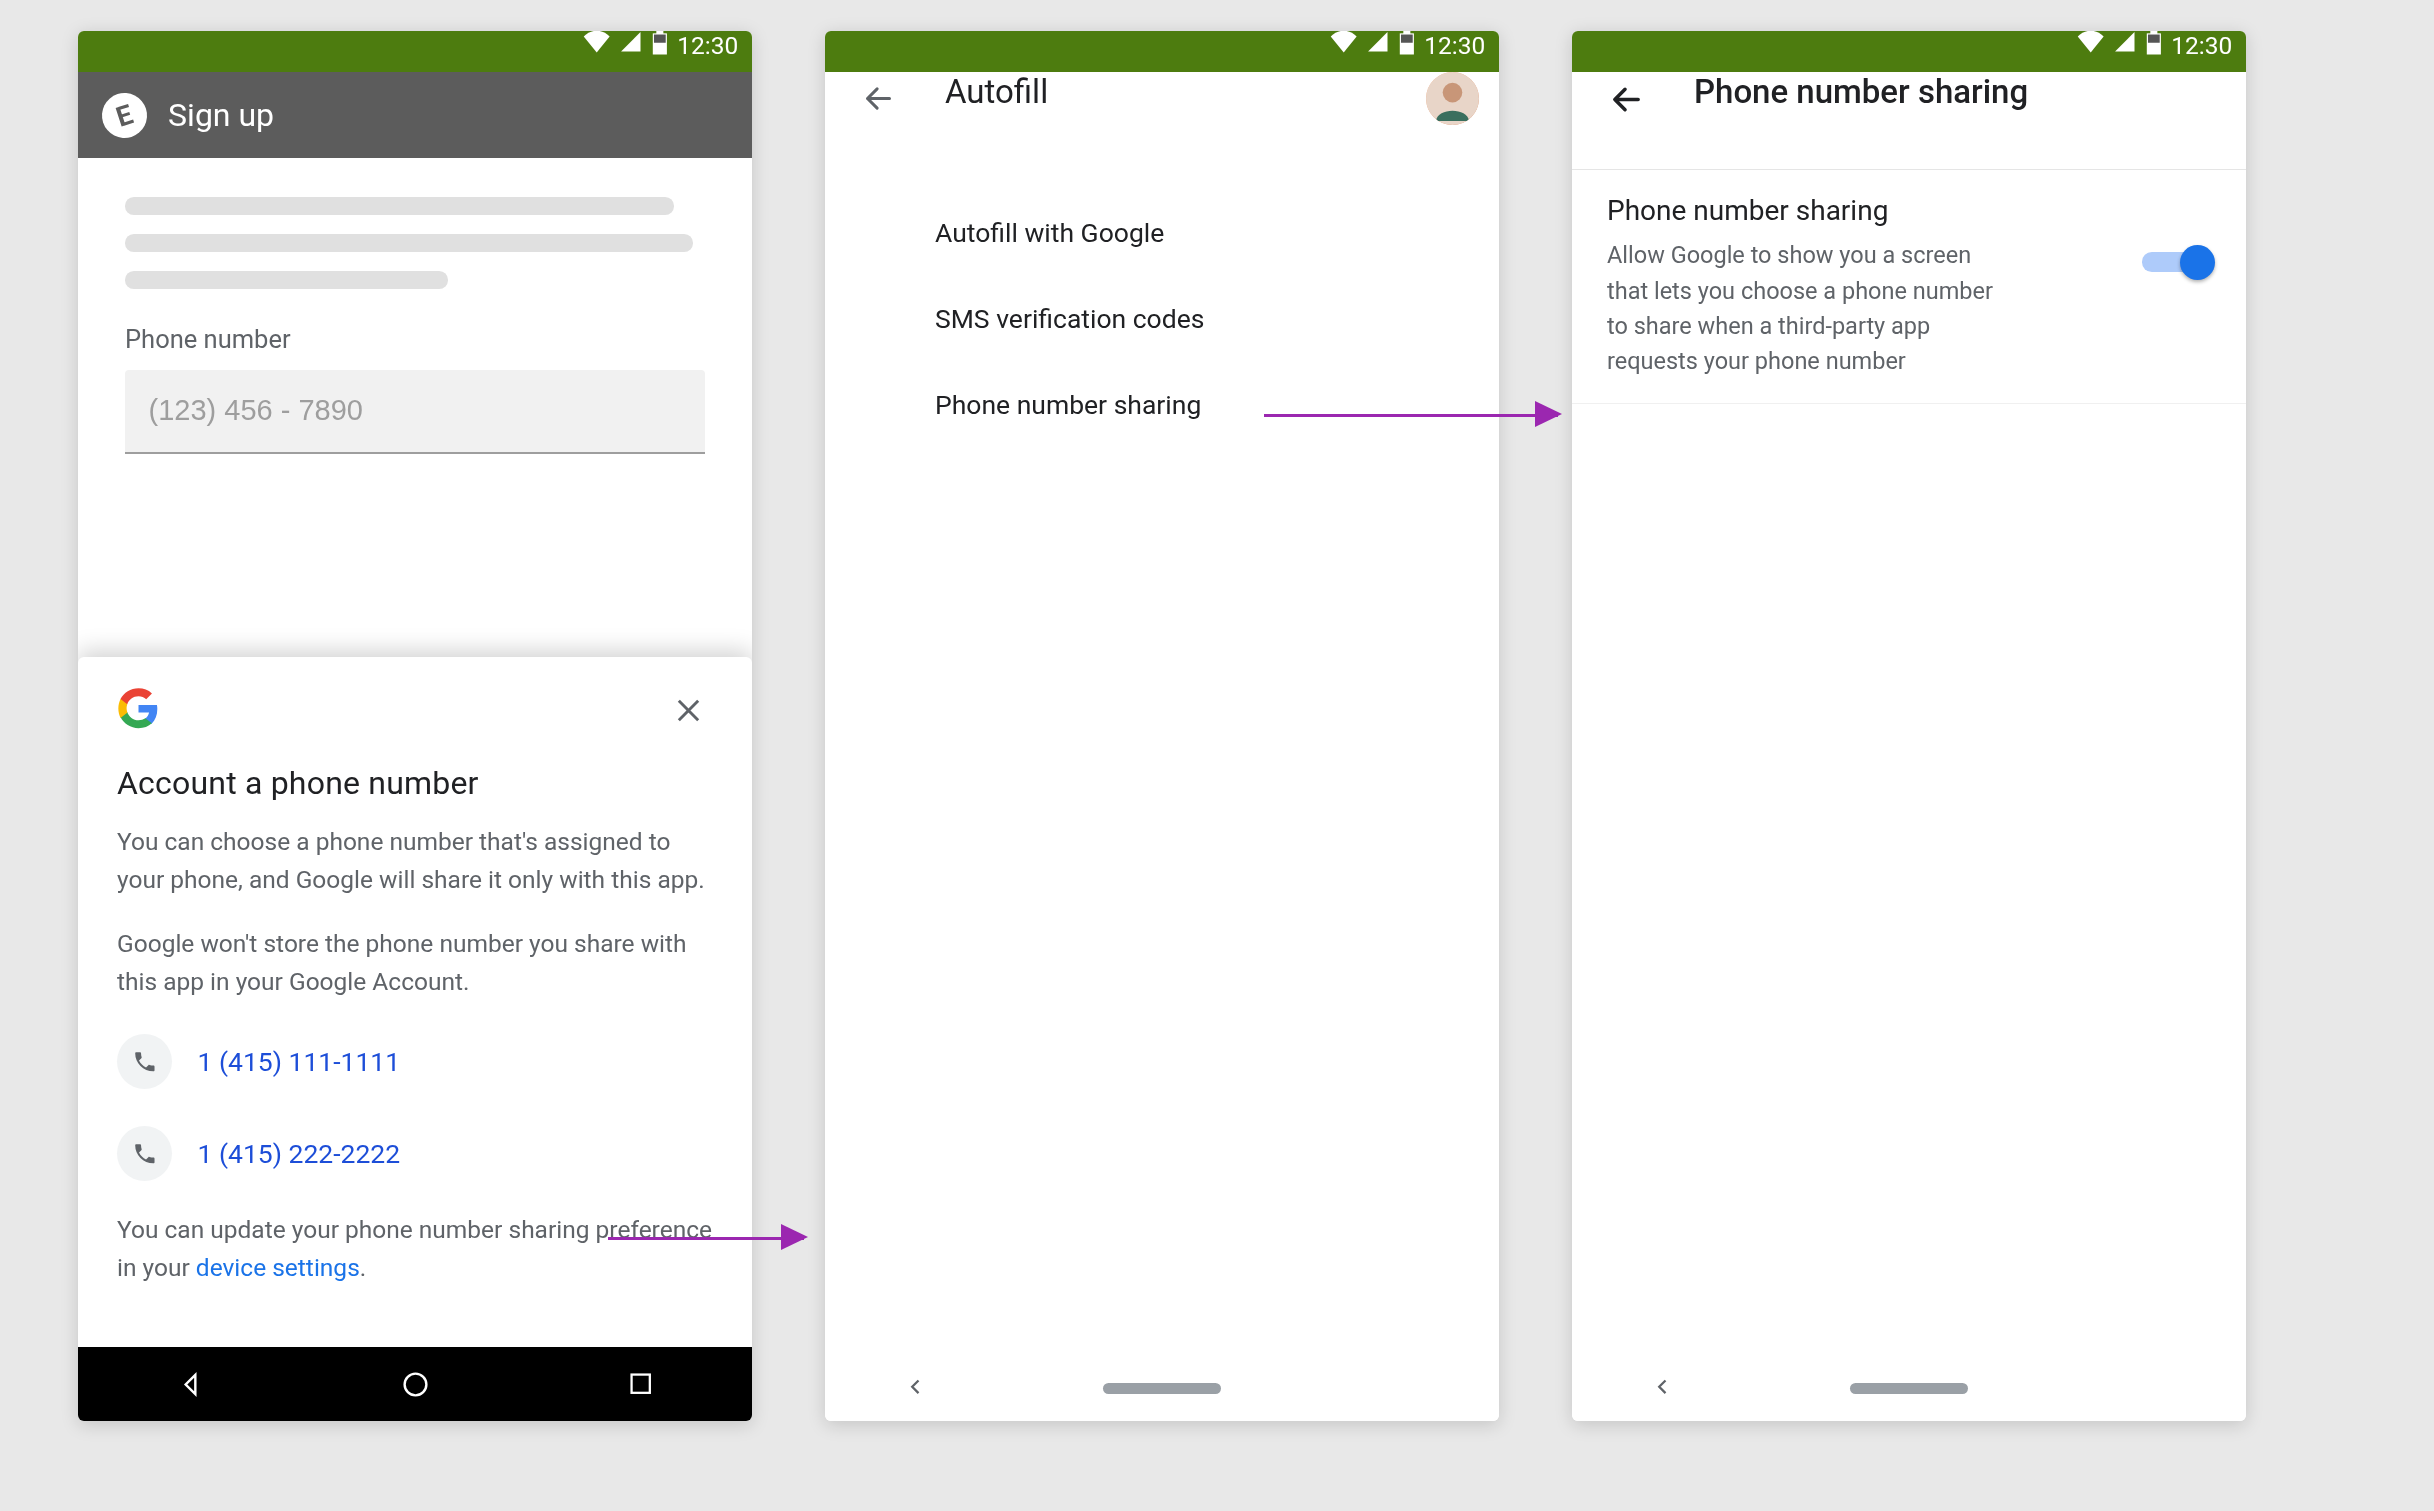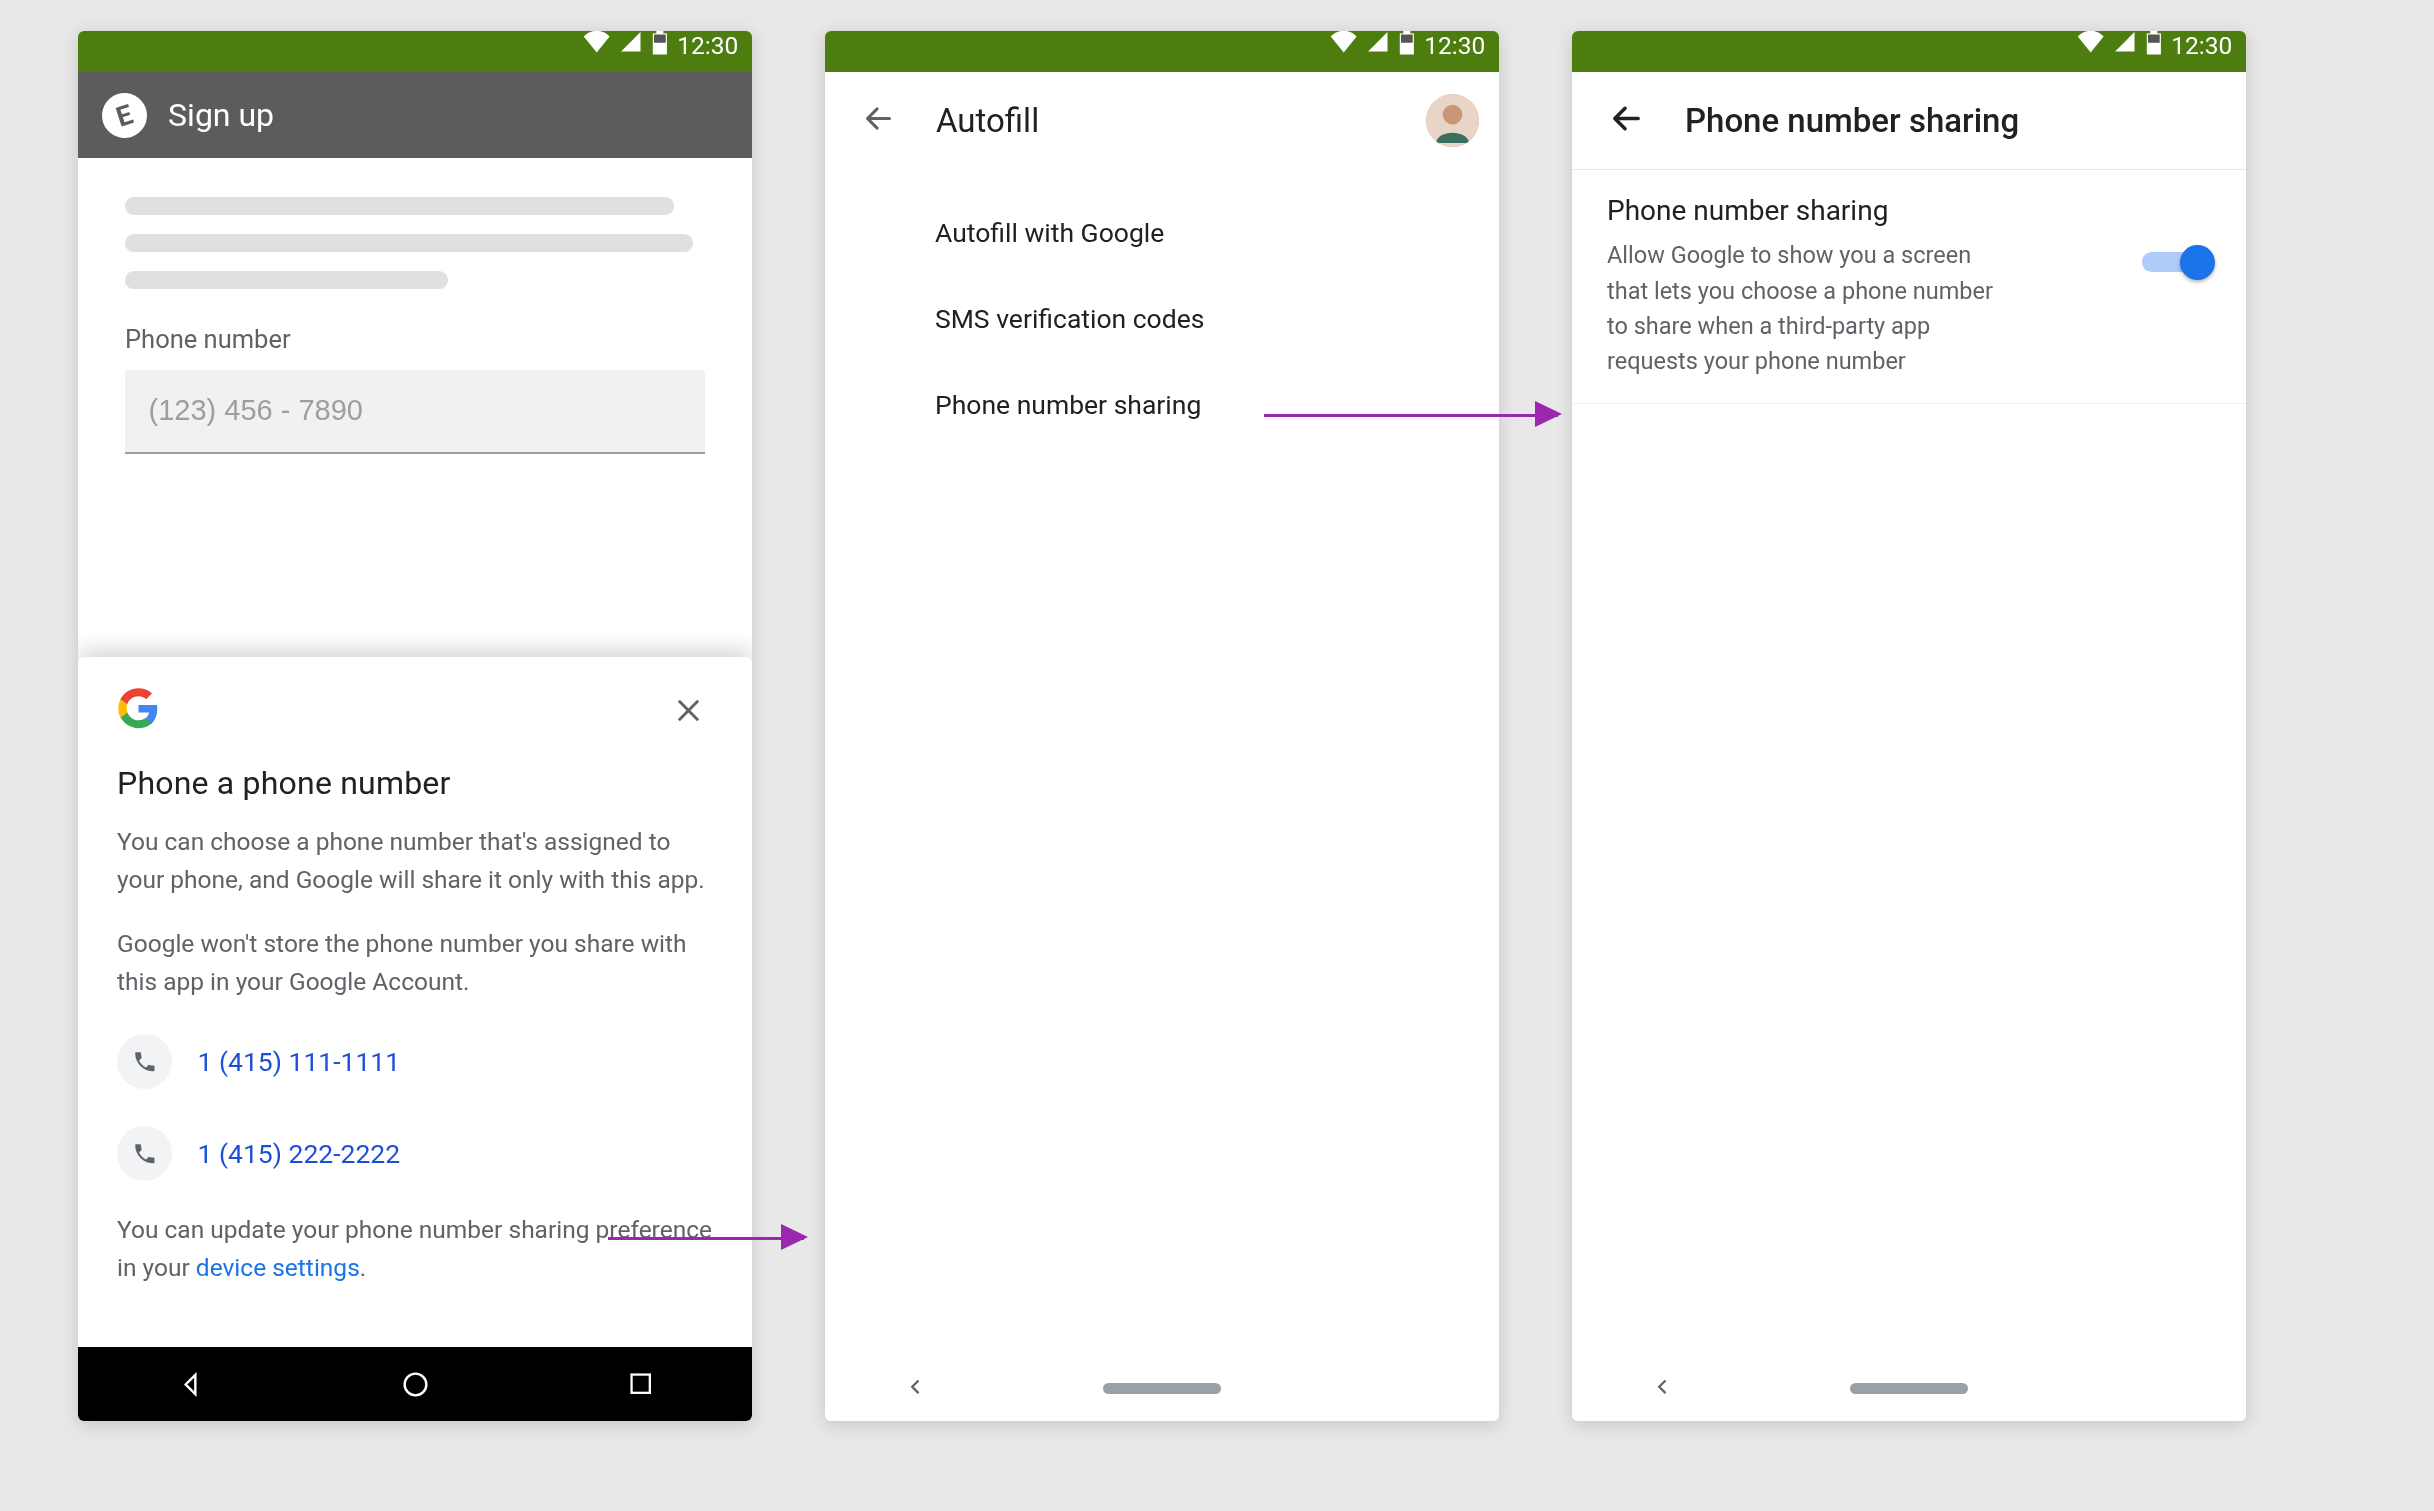--- a/index.html
+++ b/index.html
@@ -91,22 +91,22 @@
 
   
   .navbar-black {
     position:absolute; left:0; right:0; bottom:0; height:74px;
     background:#000; display:flex; align-items:center; justify-content:space-around;
   }
   .navbar-black svg { display:block; }
 
   
   .appbar-light {
-    height: 98px; background:#fff; display:flex; align-items:center;
-    padding: 0 19.6px 0 27.4px; gap: 31px;
+    height: 98px; background:#fff; display:flex; 
+    padding: 0 19.6px 0 27.4px; gap: 40px;
     border-bottom: 1px solid transparent;
   }
   .appbar-light.bordered { border-bottom: 1px solid #e5e5e5; }
   .appbar-light .back { padding:9.8px; cursor:pointer; }
   .appbar-light .title { font-size: 33px; color:#202124; flex:1; font-weight:400; }
   .appbar-light.bold .title { font-weight: 500; }
   .avatar { width:53px; height:53px; border-radius:50%; background: linear-gradient(135deg,#f4c2a5,#d99877); overflow:hidden; display:flex;align-items:center;justify-content:center; }
 
   
   .settings-list { padding: 19.6px 0; }
@@ -193,21 +193,21 @@
           <path fill="#FBBC05" d="M11.4 27.8c-.5-1.4-.7-2.9-.7-4.3s.3-2.9.7-4.3v-5.8H3.9C2.4 16.6 1.5 20.2 1.5 24s.9 7.4 2.4 10.6l7.5-5.8z"></path>
           <path fill="#EA4335" d="M24 10.2c3.3 0 6.3 1.1 8.6 3.4l6.4-6.4C34.9 3.4 29.8 1.5 24 1.5 15.2 1.5 7.6 6.5 3.9 13.4l7.5 5.8c1.8-5.3 6.7-9 12.6-9z"></path>
         </svg>
       </span>
       <span class="close-x">
         <svg width="29" height="29" viewBox="0 0 24 24">
             <path stroke="#5f6368" stroke-width="2.4" fill="none" d="M4 4 L20 20 M20 4 L4 20"></path>
           </svg>
       </span>
     </div>
-    <h2>Phone a phone number</h2>
+    <h2>Account a phone number</h2>
     <p>You can choose a phone number that's assigned to your phone, and Google will share it only with this app.</p>
     <p>Google won't store the phone number you share with this app in your Google Account.</p>
 
     <div class="num-row">
       <span class="num-icon">
         <svg width="25.5" height="25.5" viewBox="0 0 24 24">
             <path fill="#5f6368" d="M6.6 10.8c1.4 2.8 3.8 5.1 6.6 6.6l2.2-2.2c.3-.3.7-.4 1-.2 1.2.4 2.5.6 3.8.6.6 0 1 .4 1 1V20c0 .6-.4 1-1 1C10.6 21 3 13.4 3 4c0-.6.4-1 1-1h3.5c.6 0 1 .4 1 1 0 1.3.2 2.6.6 3.8.1.4 0 .8-.3 1l-2.2 2z"></path>
           </svg>
       </span>
       <span class="num">1 (415) 111-1111</span>

